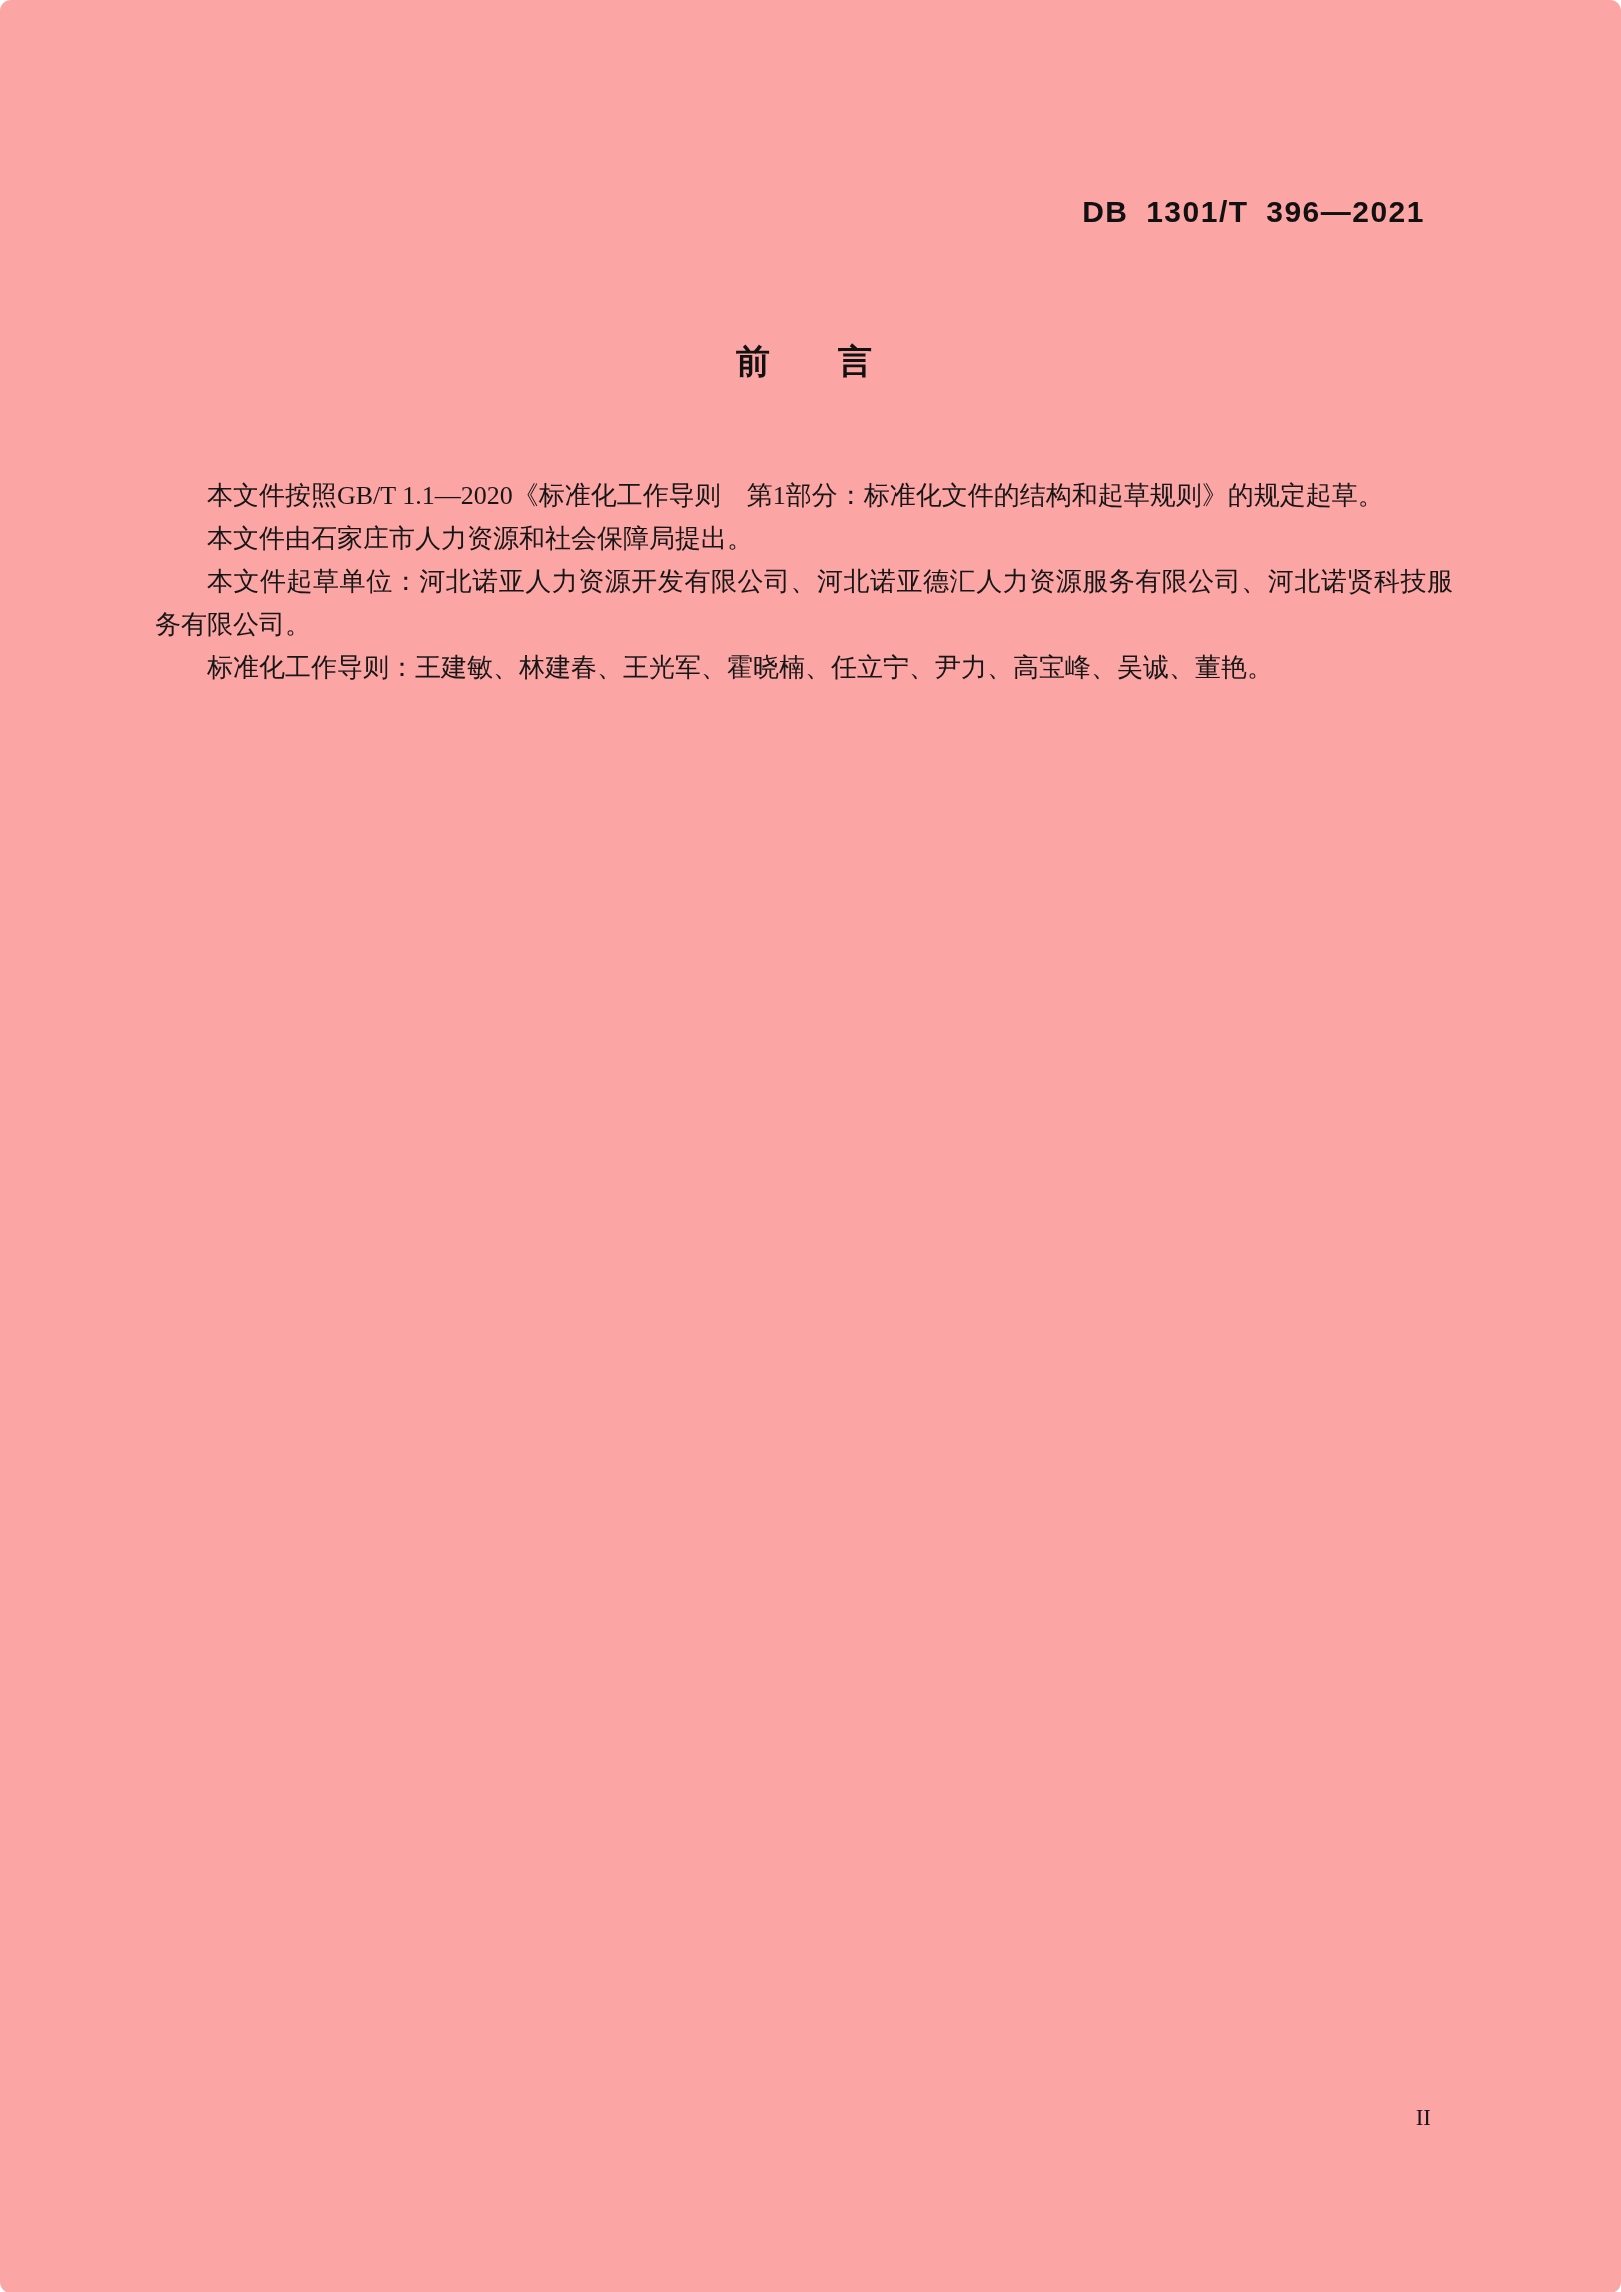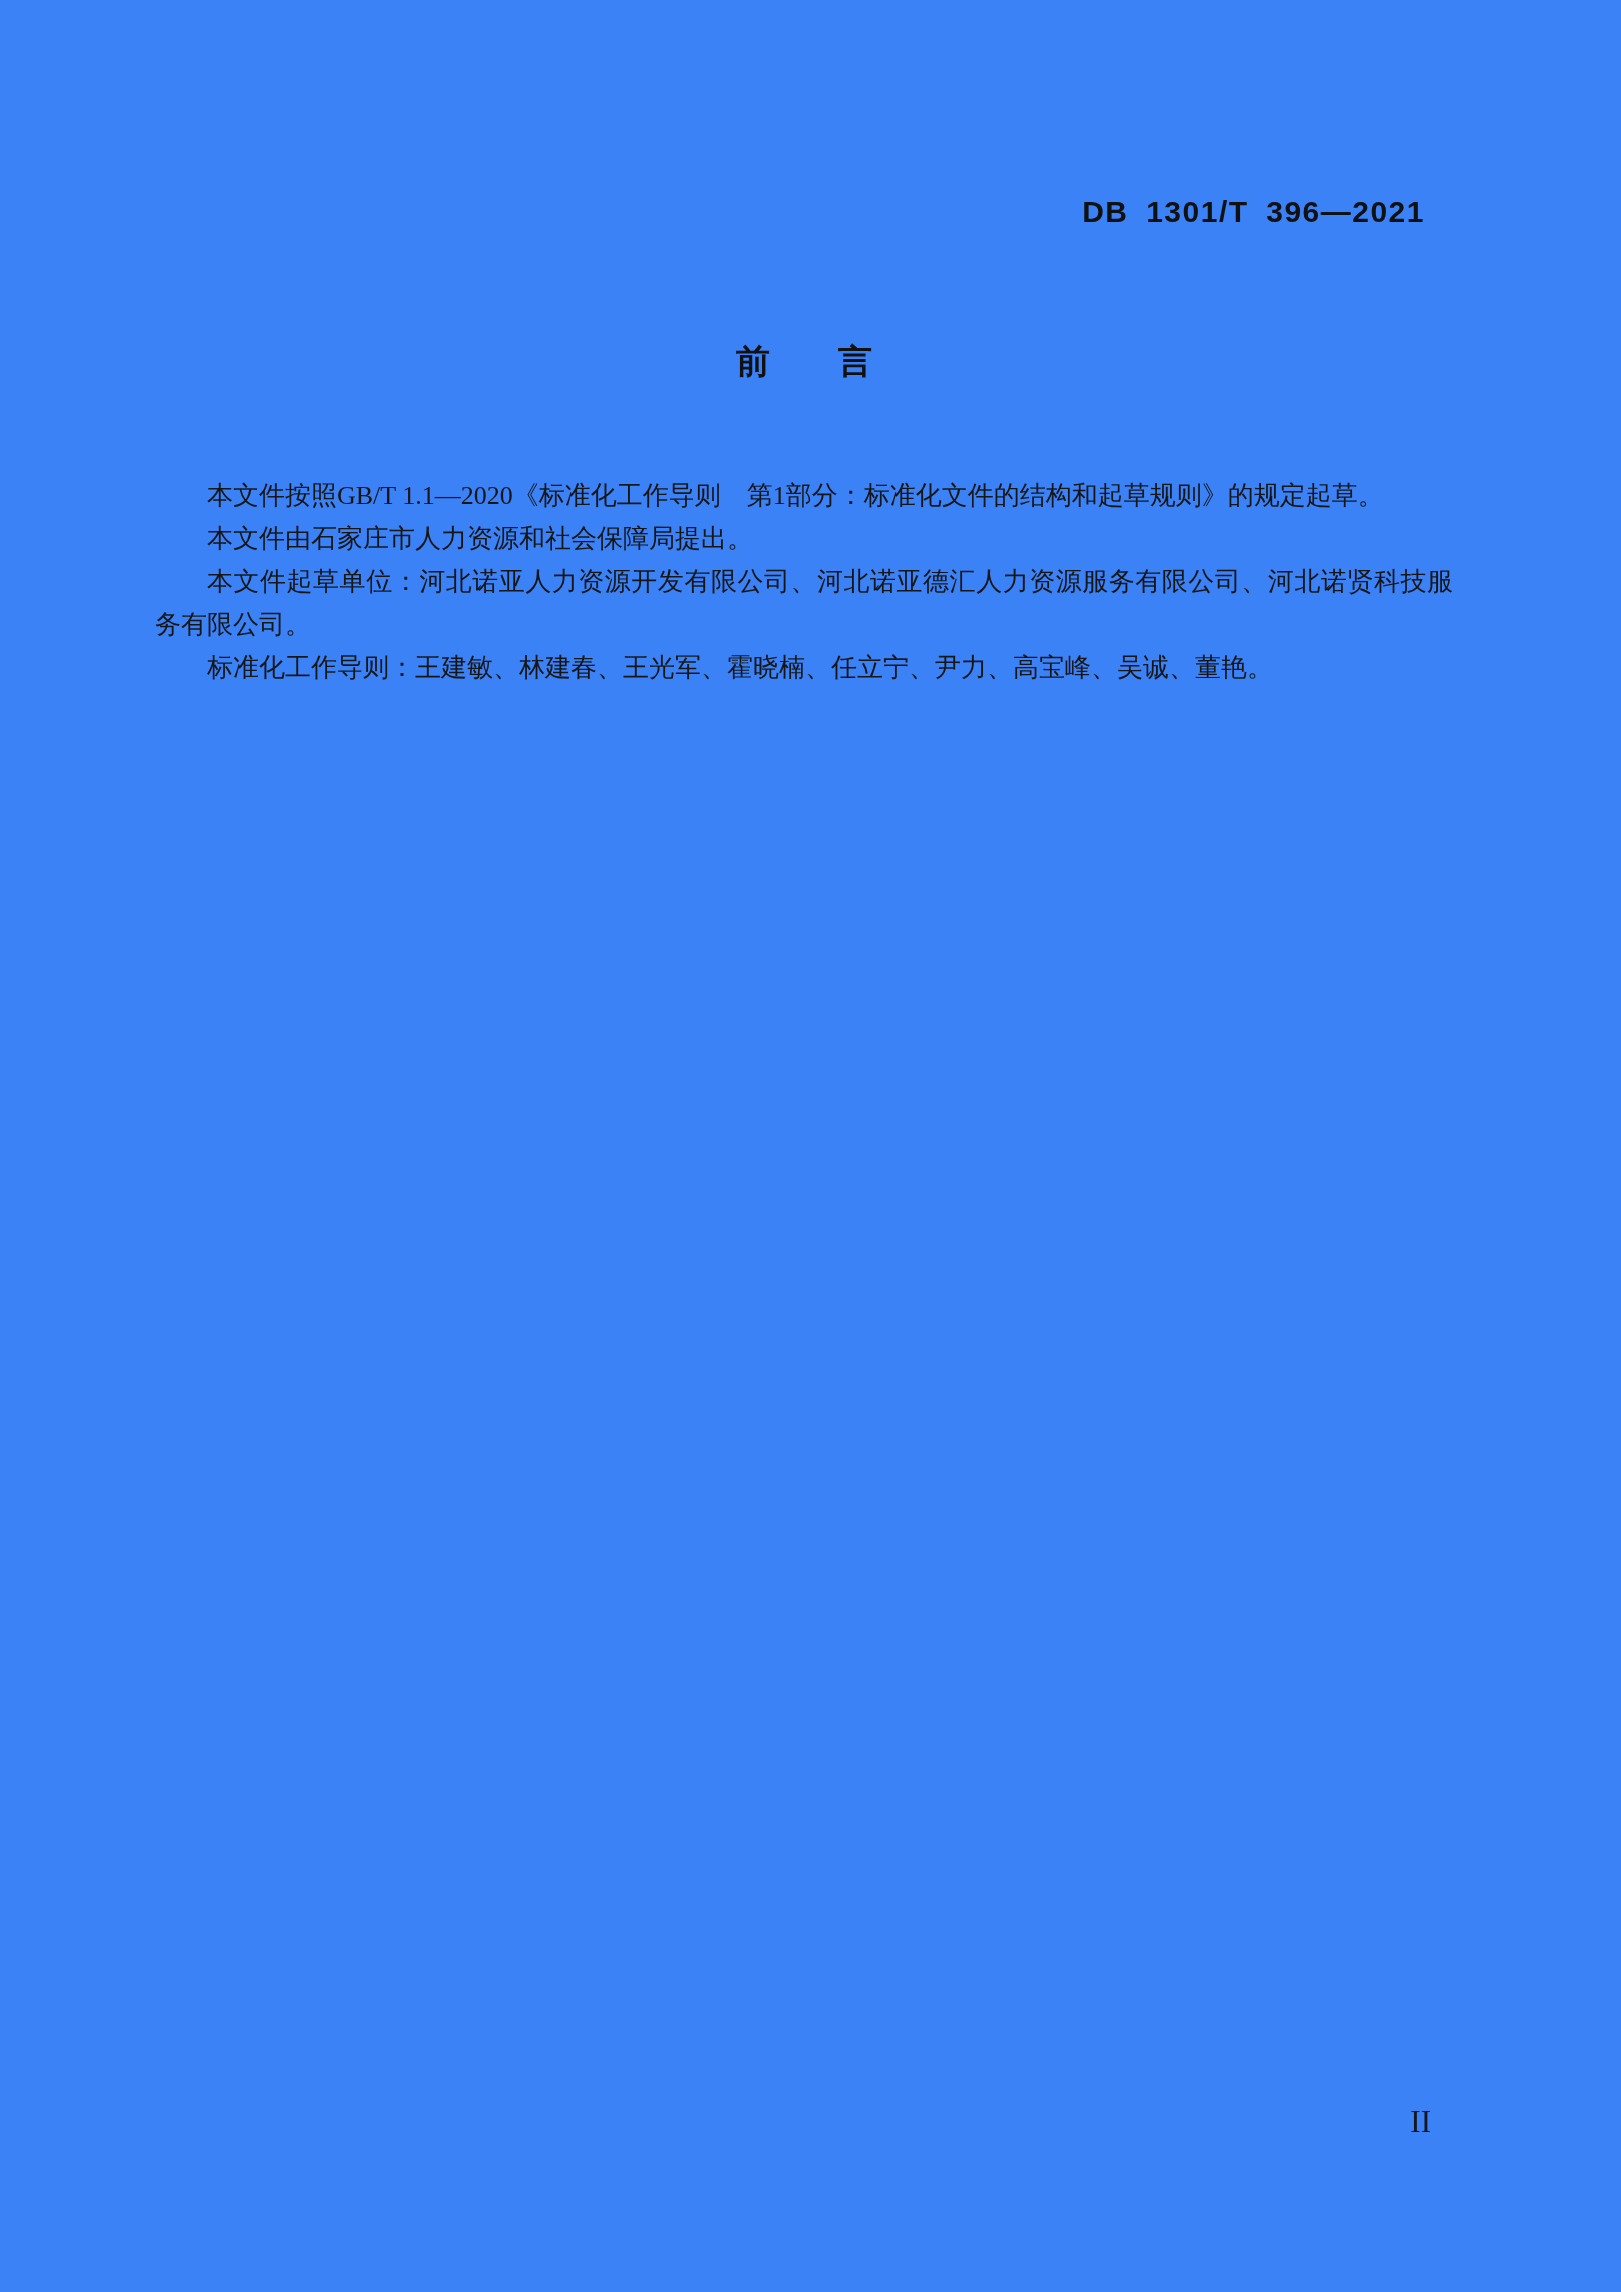--- a/index.html
+++ b/index.html
@@ -5,24 +5,25 @@
   * { margin: 0; padding: 0; box-sizing: border-box; }
 
   html, body {
     background: #ffffff;
   }
 
   .page {
     position: relative;
     width: 1621px;
     height: 2293px;
-    background: #3b82f6;
+    background: #fca5a5;
     overflow: hidden;
     font-family: "Liberation Serif", "DejaVu Serif", serif;
     color: #161616;
+    border-radius: 11px;
   }
 
   .header-code {
     position: absolute;
     top: 197px;
     right: 196px;
     font-family: "Liberation Sans", "DejaVu Sans", sans-serif;
     font-weight: bold;
     font-size: 30px;
     line-height: 1;
@@ -59,21 +60,21 @@
 
   .body-text p {
     margin: 0;
     text-indent: 2em;
   }
 
   .page-number {
     position: absolute;
     top: 2106px;
     right: 190px;
-    font-size: 31px;
+    font-size: 23px;
     line-height: 1;
     color: #16161d;
     font-family: "Liberation Serif", "DejaVu Serif", serif;
   }
 </style>
 </head>
 <body>
 
 <div class="page">
 

